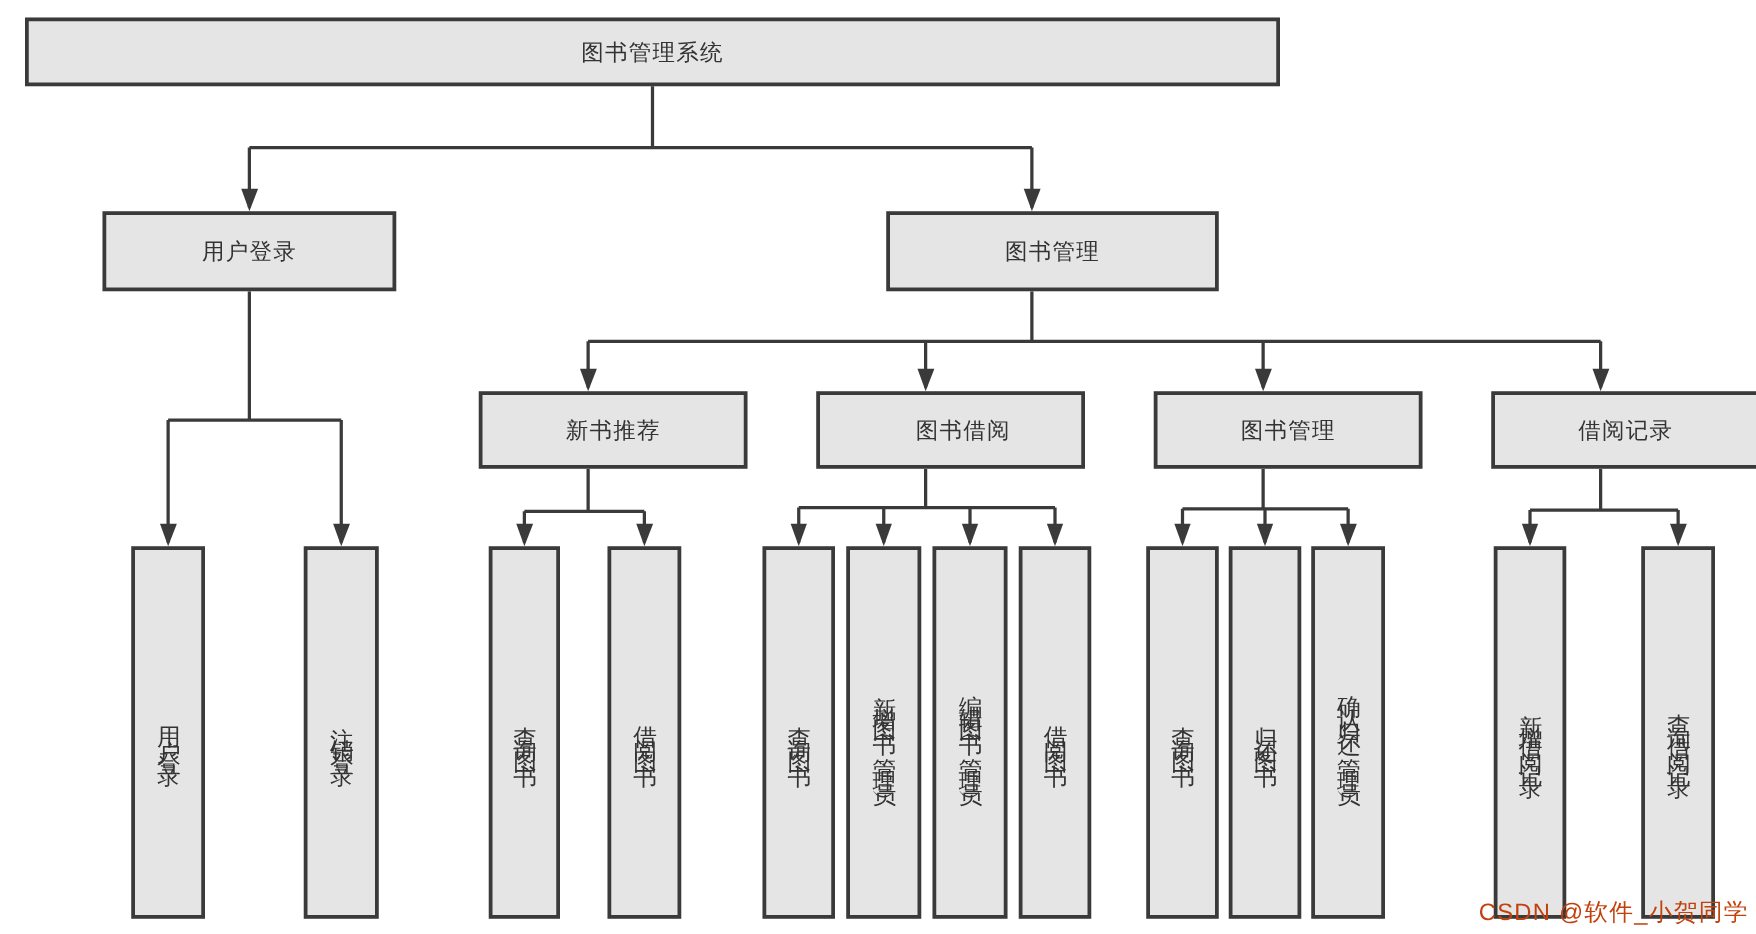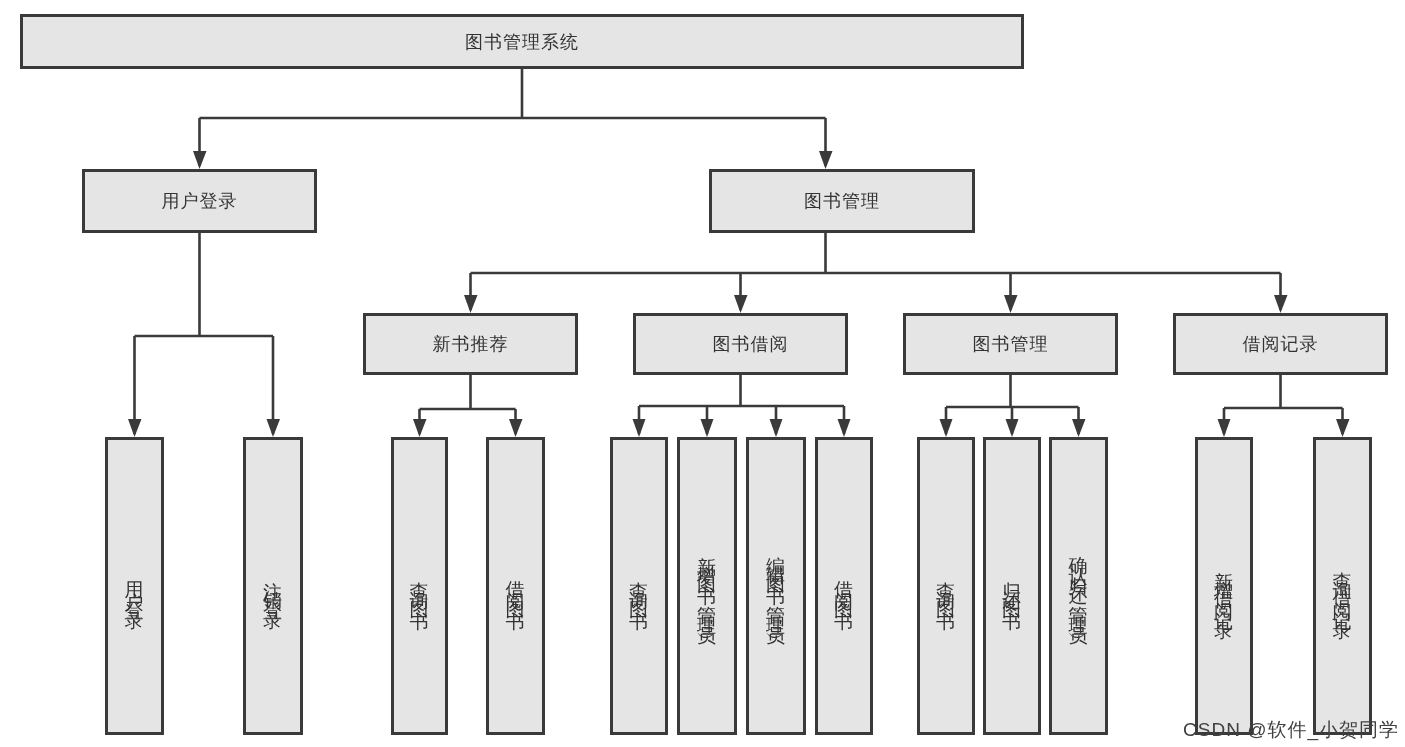--- a/index.html
+++ b/index.html
@@ -34,21 +34,21 @@
     color: #333333;
   }
   .hnode {
     font-size: 18px;
     letter-spacing: 1px;
     white-space: nowrap;
   }
   .root-node   { left: 20px;  top: 14px;  width: 1004px; height: 55px; }
   .l2-a        { left: 82px;  top: 169px; width: 235px;  height: 64px; }
   .l2-b        { left: 709px; top: 169px; width: 266px;  height: 64px; }
-  .l3          { top: 313px;  height: 62px; width: 215px; }
+  .l3          { top: 313px;  height: 62px; width: 215px; margin-left: 20px; }
   .l3-0 { left: 363px; }
   .l3-1 { left: 633px; padding-left: 20px; }
   .l3-2 { left: 903px; }
   .l3-3 { left: 1173px; }
   .leaf {
     top: 437px;
     height: 298px;
   }
   .vtext {
     writing-mode: vertical-rl;
@@ -70,21 +70,21 @@
   .leaf-8  { left: 917px;  width: 58px; }
   .leaf-9  { left: 983px;  width: 58px; }
   .leaf-10 { left: 1049px; width: 59px; }
   .leaf-11 { left: 1195px; width: 58px; }
   .leaf-12 { left: 1313px; width: 59px; }
   #watermark {
     position: absolute;
     right: 6px;
     bottom: 4px;
     font-size: 19px;
-    color: #404040;
+    color: #c2410c;
     letter-spacing: 1px;
     z-index: 10;
     white-space: nowrap;
   }
 </style>
 </head>
 <body>
 
 <div id="canvas">
 

